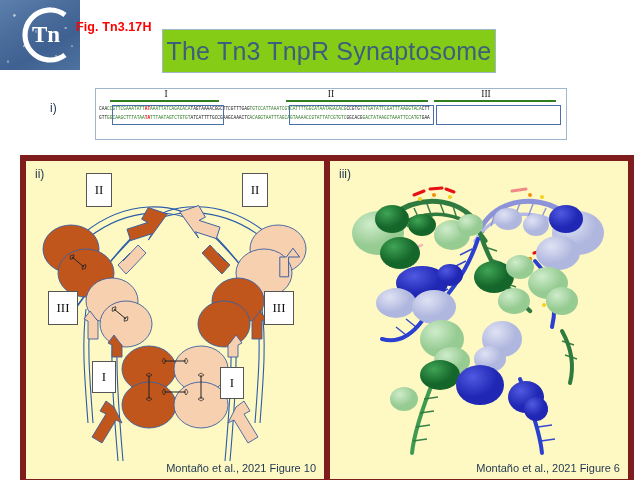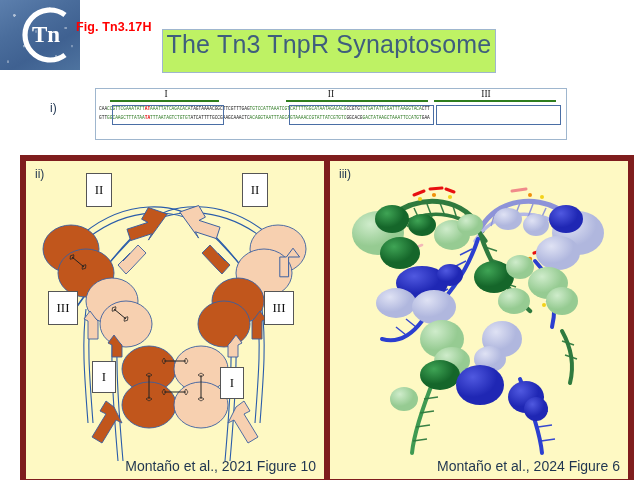--- a/index.html
+++ b/index.html
@@ -24,22 +24,22 @@
     padding-left: 8px;
   }
   #logo svg{display:block;}
 
   
   #fig-tag{left:76px;top:20px;font-size:12.5px;font-weight:bold;color:#ff0000;
     letter-spacing:.1px;}
 
   
   #title-box{left:162px;top:29px;width:332px;height:42px;
-    border:1.2px solid #9fb6ce;background:#bef264;
-    display:flex;align-items:flex-start;justify-content:center;}
+    border:1.2px solid #9fb6ce;background:#84cc16;
+    display:flex;align-items:center;justify-content:center;}
   #title-text{font-size:25px;color:#3f5e7d;letter-spacing:.2px;white-space:nowrap;}
 
   
   #panel-i-label{left:50px;top:101px;font-size:12px;color:#1f3550;}
   #seq-box{left:95px;top:88px;width:470px;height:50px;
     border:1px solid #9fb6ce;background:#ffffff;}
 
   .rn-label{position:absolute;top:0px;font-size:9.5px;color:#202020;
     font-family:"Liberation Serif",serif;text-align:center;}
   .green-bar{position:absolute;top:11px;height:1.6px;background:#2e7d1e;}
@@ -53,21 +53,21 @@
   .s-red{color:#e00000;font-weight:bold;}
   .s-dark{color:#1a1a1a;}
   .site-box{position:absolute;top:1px;height:18px;border:.8px solid #4a6ea5;
     pointer-events:none;}
 
   
   .panel{border:6px solid #7f1d1d;background:#fef9c3;}
   #panel-ii{left:20px;top:155px;width:298px;height:318px;}
   #panel-iii{left:316px;top:155px;width:298px;height:318px;margin-left:8px;}
   .panel-label{position:absolute;left:9px;top:6px;font-size:12px;color:#1f3550;}
-  .caption{position:absolute;right:8px;bottom:5px;font-size:14px;color:#1f3550;
+  .caption{position:absolute;right:8px;bottom:5px;font-size:11px;color:#1f3550;
     white-space:nowrap;padding-left:14px;}
 
   .rn-box{position:absolute;border:1px solid #555;background:#fff;
     font-family:"Liberation Serif",serif;font-size:13px;color:#111;
     display:flex;align-items:center;justify-content:center;}
 
   svg.fig{position:absolute;left:0;top:0;}
 </style>
 </head>
 <body>
@@ -316,14 +316,14 @@
       <ellipse cx="160" cy="198" rx="16" ry="13" fill="url(#blight)"></ellipse>
 
       <ellipse cx="110" cy="214" rx="20" ry="15" fill="url(#gdark)"></ellipse>
       <ellipse cx="150" cy="224" rx="24" ry="20" fill="url(#bdark)"></ellipse>
       <ellipse cx="196" cy="236" rx="18" ry="16" fill="url(#bdark)"></ellipse>
       <ellipse cx="206" cy="248" rx="12" ry="12" fill="url(#bdark)"></ellipse>
       <ellipse cx="74" cy="238" rx="14" ry="12" fill="url(#glight)"></ellipse>
     </g>
   </svg>
 
-  <div class="caption">Montaño et al., 2024 Figure 6</div>
+  <div class="caption">Montaño et al., 2021 Figure 6</div>
 </div>
 
 </body></html>

